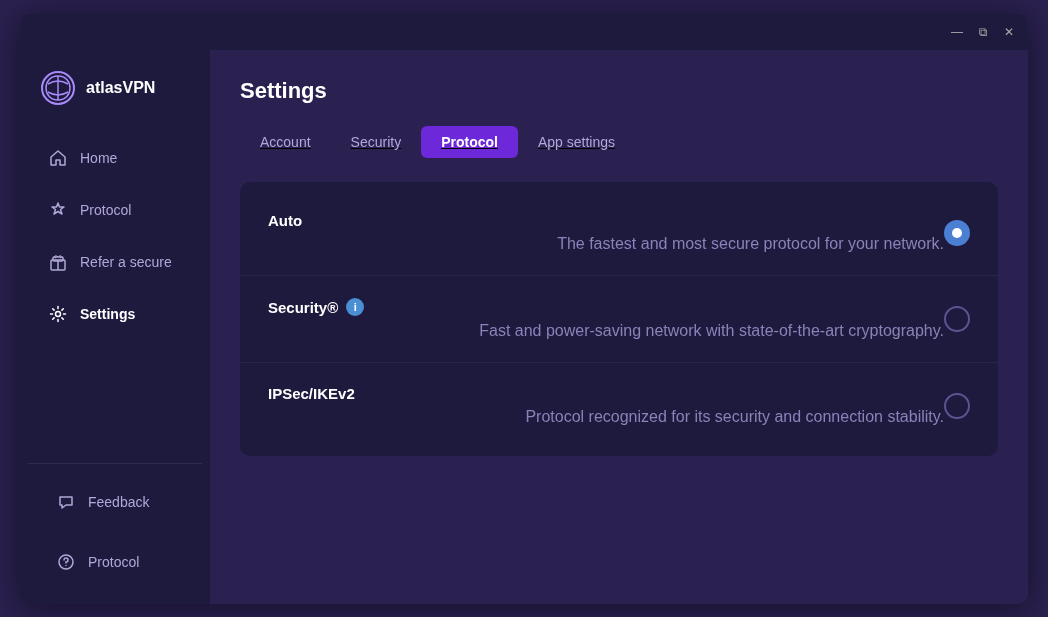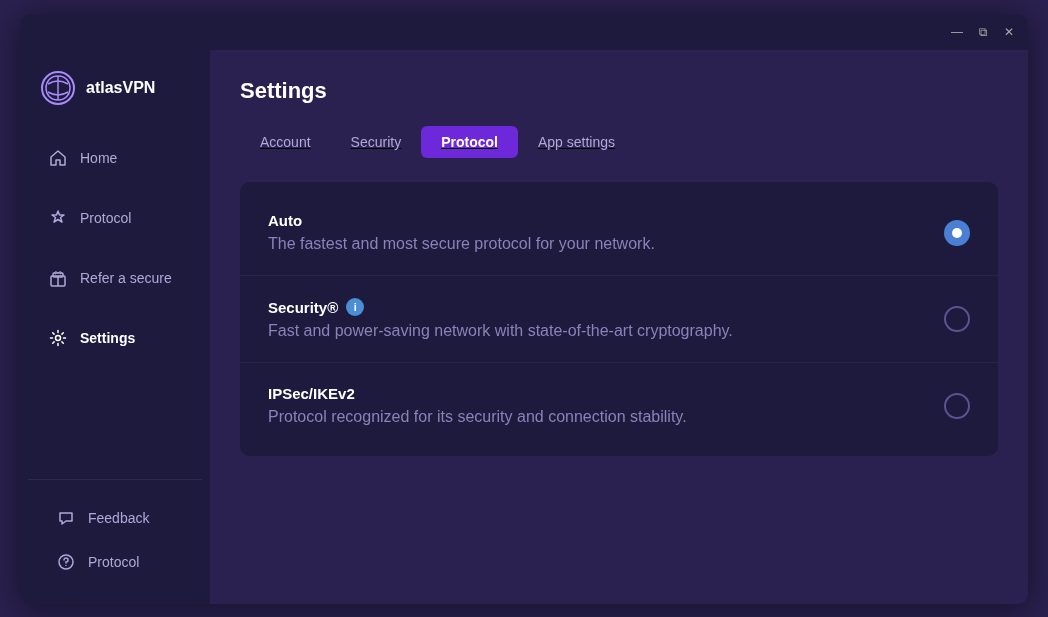--- a/index.html
+++ b/index.html
@@ -84,21 +84,21 @@
     .logo-text {
       color: #ffffff;
       font-size: 16px;
       font-weight: 700;
     }
 
     .nav-items {
       flex: 1;
       display: flex;
       flex-direction: column;
-      gap: 16px;
+      gap: 8px;
     }
 
     .nav-item {
       display: flex;
       align-items: center;
       padding: 12px 20px;
       gap: 12px;
       cursor: pointer;
       color: #b0a8d8;
       font-size: 14px;
@@ -117,21 +117,21 @@
       display: flex;
       align-items: center;
       justify-content: center;
       font-size: 16px;
       flex-shrink: 0;
     }
 
     .bottom-nav {
       display: flex;
       flex-direction: column;
-      gap: 0;
+      gap: 16px;
       padding-top: 16px;
       border-top: 1px solid rgba(255,255,255,0.08);
       margin: 0 8px;
     }
 
     
     .content-area {
       flex: 1;
       background: #2a2150;
       display: flex;
@@ -179,20 +179,21 @@
       display: flex;
       flex-direction: column;
     }
 
     .protocol-item {
       display: flex;
       align-items: center;
       padding: 22px 28px;
       cursor: pointer;
       border-bottom: 1px solid rgba(255,255,255,0.05);
+      text-align: right;
     }
 
     .protocol-item:last-child { border-bottom: none; }
 
     .protocol-info {
       flex: 1;
     }
 
     .protocol-name {
       display: flex;

